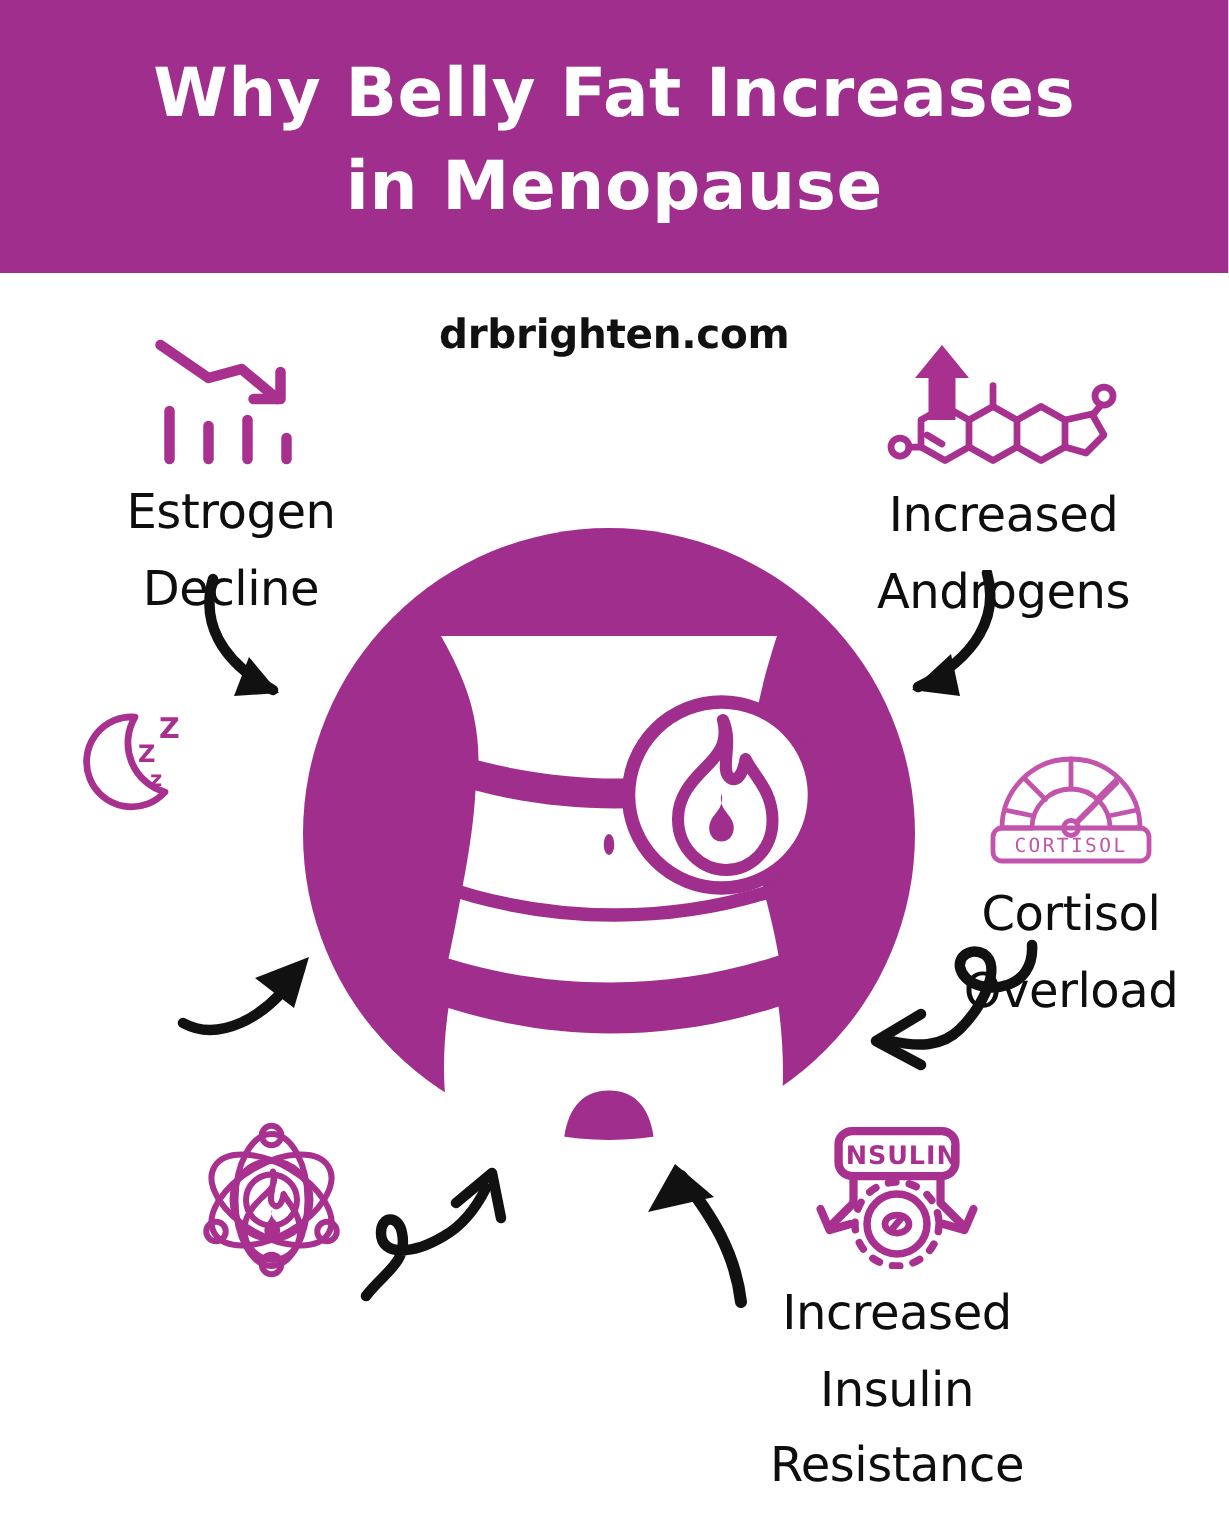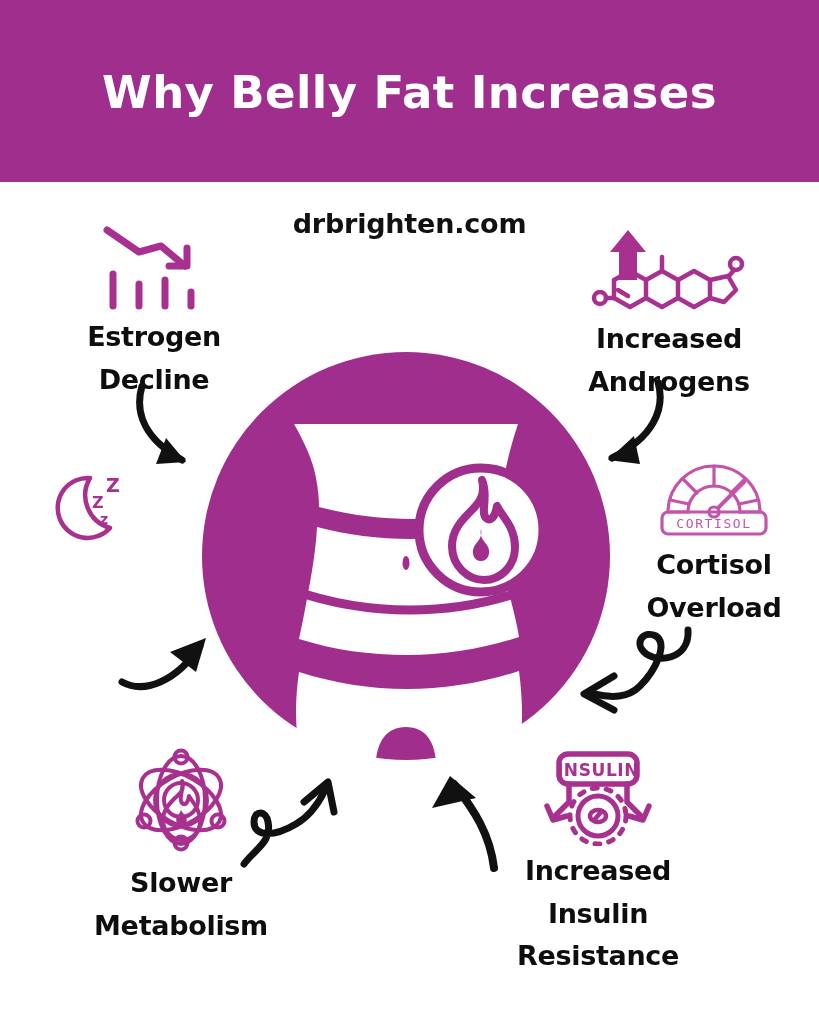--- a/index.html
+++ b/index.html
@@ -83,31 +83,31 @@
   }
   .node-icon {
     display: block;
     line-height: 0;
   }
   .node-label {
     margin-top: 4px;
     text-align: center;
     color: #0e0e0e;
     font-family: "DejaVu Sans", sans-serif;
-    font-size: 27px;
+    font-size: 32px;
     line-height: 1.58;
-    font-weight: bold;
+    font-weight: normal;
     letter-spacing: -0.3px;
     white-space: pre-line;
   }
 
   #node-estrogen     { left: 30px;  top: 222px;  width: 248px; }
   #node-androgens    { left: 540px; top: 218px;  width: 258px; }
   #node-sleep        { left: 6px;   top: 470px;  width: 190px; }
-  #node-cortisol     { left: 614px; top: 454px;  width: 200px; }
+  #node-cortisol     { left: 614px; top: 494px;  width: 200px; }
   #node-metabolism   { left: 50px;  top: 748px;  width: 262px; }
   #node-insulin      { left: 478px; top: 750px;  width: 240px; }
 
   #node-estrogen .node-label   { margin-top: 2px; }
   #node-androgens .node-label  { margin-top: 4px; }
   #node-sleep .node-label      { margin-top: 8px; }
   #node-cortisol .node-label   { margin-top: 6px; }
   #node-metabolism .node-label { margin-top: 10px; }
   #node-insulin .node-label    { margin-top: 4px; }
 
@@ -121,20 +121,21 @@
   #arrow-sleep      { left: 118px; top: 624px; }
   #arrow-cortisol   { left: 570px; top: 624px; }
   #arrow-metabolism { left: 238px; top: 768px; }
   #arrow-insulin    { left: 418px; top: 772px; }
 </style>
 </head>
 <body>
 
 <div id="header-banner">
   <div class="title-line">Why Belly Fat Increases</div>
+  <div class="title-line">in Menopause</div>
 </div>
 
 <div id="site-url">drbrighten.com</div>
 
 <div id="center-circle"></div>
 
 <svg id="center-torso" viewBox="0 0 408 408" aria-hidden="true">
   <g fill="#ffffff">
 
     <path d="M92 72 h224 c0 0 -10 30 -14 54 c-2 11 -3 22 -3 31
@@ -259,22 +260,20 @@
       <circle cx="52" cy="95" r="6.5" fill="none" stroke="#a8308f" stroke-width="4"></circle>
 
       <path d="M53 33 c3 10 -3 13 -8 18 c-6 6 -11 12 -11 21
                c0 12 10 20 19 20 c10 0 18 -8 18 -19
                c0 -12 -7 -18 -11 -25 c-1 7 -4 10 -7 7
                c-4 -4 2 -13 0 -22 Z" fill="none" stroke="#a8308f" stroke-width="4" stroke-linejoin="round"></path>
       <path d="M52 58 c1 6 -3 8 -4 11 c-2 4 0 9 4 9 c5 0 7 -5 5 -9
                c-2 -4 -6 -5 -5 -11 Z" fill="#a8308f"></path>
     </svg>
   </span>
-  <div class="node-label">Slower
-Metabolism</div>
 </div>
 
 <div class="node" id="node-insulin">
   <span class="node-icon">
     <svg width="122" height="96" viewBox="0 0 122 96" aria-hidden="true">
       <rect x="22" y="4" width="78" height="30" rx="9" fill="none" stroke="#a8308f" stroke-width="5.5"></rect>
       <text x="61" y="26" text-anchor="middle" font-family="DejaVu Sans, sans-serif" font-size="17" font-weight="bold" letter-spacing="0.6" fill="#a8308f">INSULIN</text>
 
       <path d="M32 34 V52 L18 66" fill="none" stroke="#a8308f" stroke-width="5.5" stroke-linecap="round" stroke-linejoin="round"></path>
       <path d="M10 56 L16 70 L30 66" fill="none" stroke="#a8308f" stroke-width="5.5" stroke-linecap="round" stroke-linejoin="round"></path>

